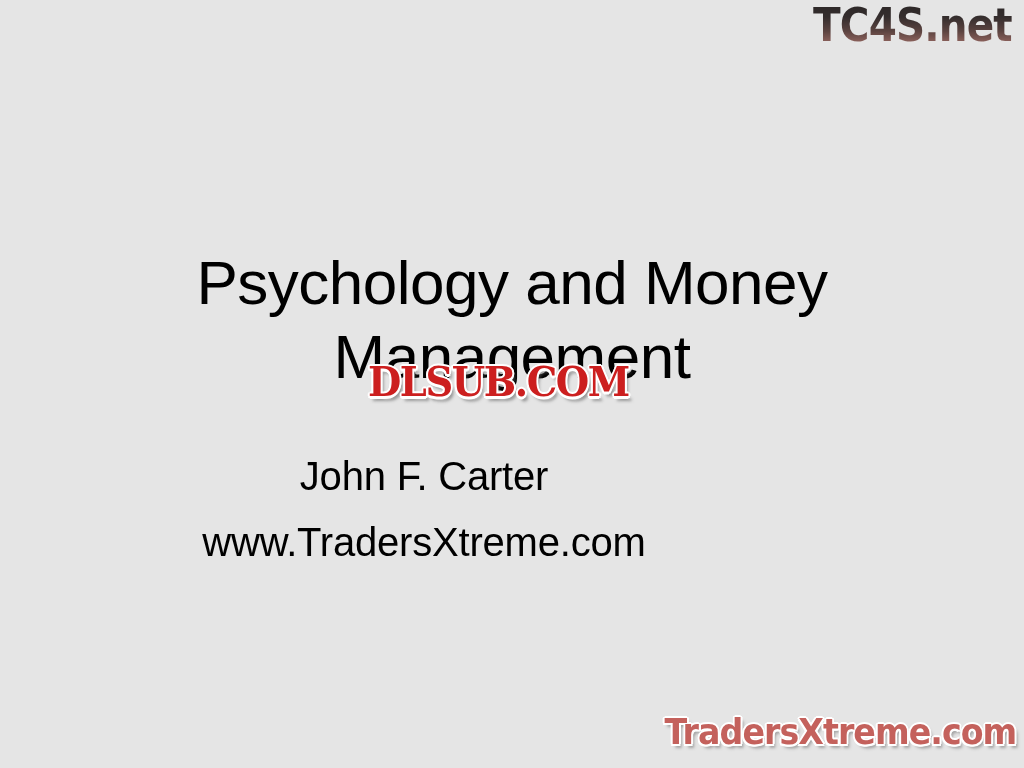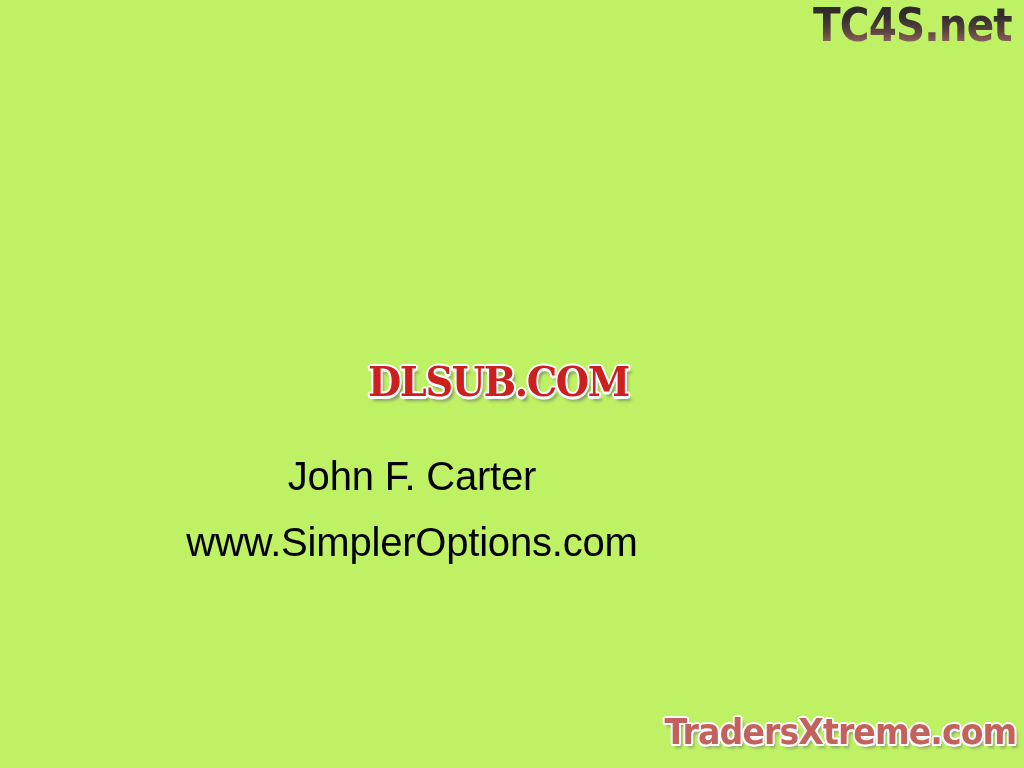--- a/index.html
+++ b/index.html
@@ -11,21 +11,21 @@
     height: 768px;
     overflow: hidden;
     background: #ffffff;
     font-family: "Liberation Sans", sans-serif;
   }
 
   #slide {
     position: relative;
     width: 1024px;
     height: 768px;
-    background: #bef264;
+    background: #e5e5e5;
   }
 
   
   .title-block {
     position: absolute;
     left: 0;
     top: 246px;
     width: 1024px;
     text-align: center;
   }
@@ -35,21 +35,21 @@
     font-weight: 400;
     line-height: 74px;
     color: #000000;
     letter-spacing: -0.5px;
     white-space: nowrap;
   }
 
   
   .subtitle-block {
     position: absolute;
-    left: 0;
+    left: 12px;
     top: 443px;
     width: 824px;
     text-align: center;
   }
   .subtitle-line {
     font-family: "Liberation Sans", sans-serif;
     font-size: 40px;
     font-weight: 400;
     line-height: 66px;
     color: #000000;
@@ -135,23 +135,27 @@
        3px 4px 3px rgba(100,100,100,0.5);
   }
 </style>
 </head>
 <body>
 
 <div id="slide">
 
   <div class="wm-tc4s">TC4S.net</div>
 
+  <div class="title-block">
+    <div class="title-line">Psychology and Money</div>
+    <div class="title-line">Management</div>
+  </div>
 
   <div class="wm-dlsub">DLSUB.COM</div>
 
   <div class="subtitle-block">
     <div class="subtitle-line">John F. Carter</div>
-    <div class="subtitle-line">www.SimplerOptions.com</div>
+    <div class="subtitle-line">www.TradersXtreme.com</div>
   </div>
 
   <div class="wm-traders">TradersXtreme.com</div>
 
 </div>
 
 </body></html>

